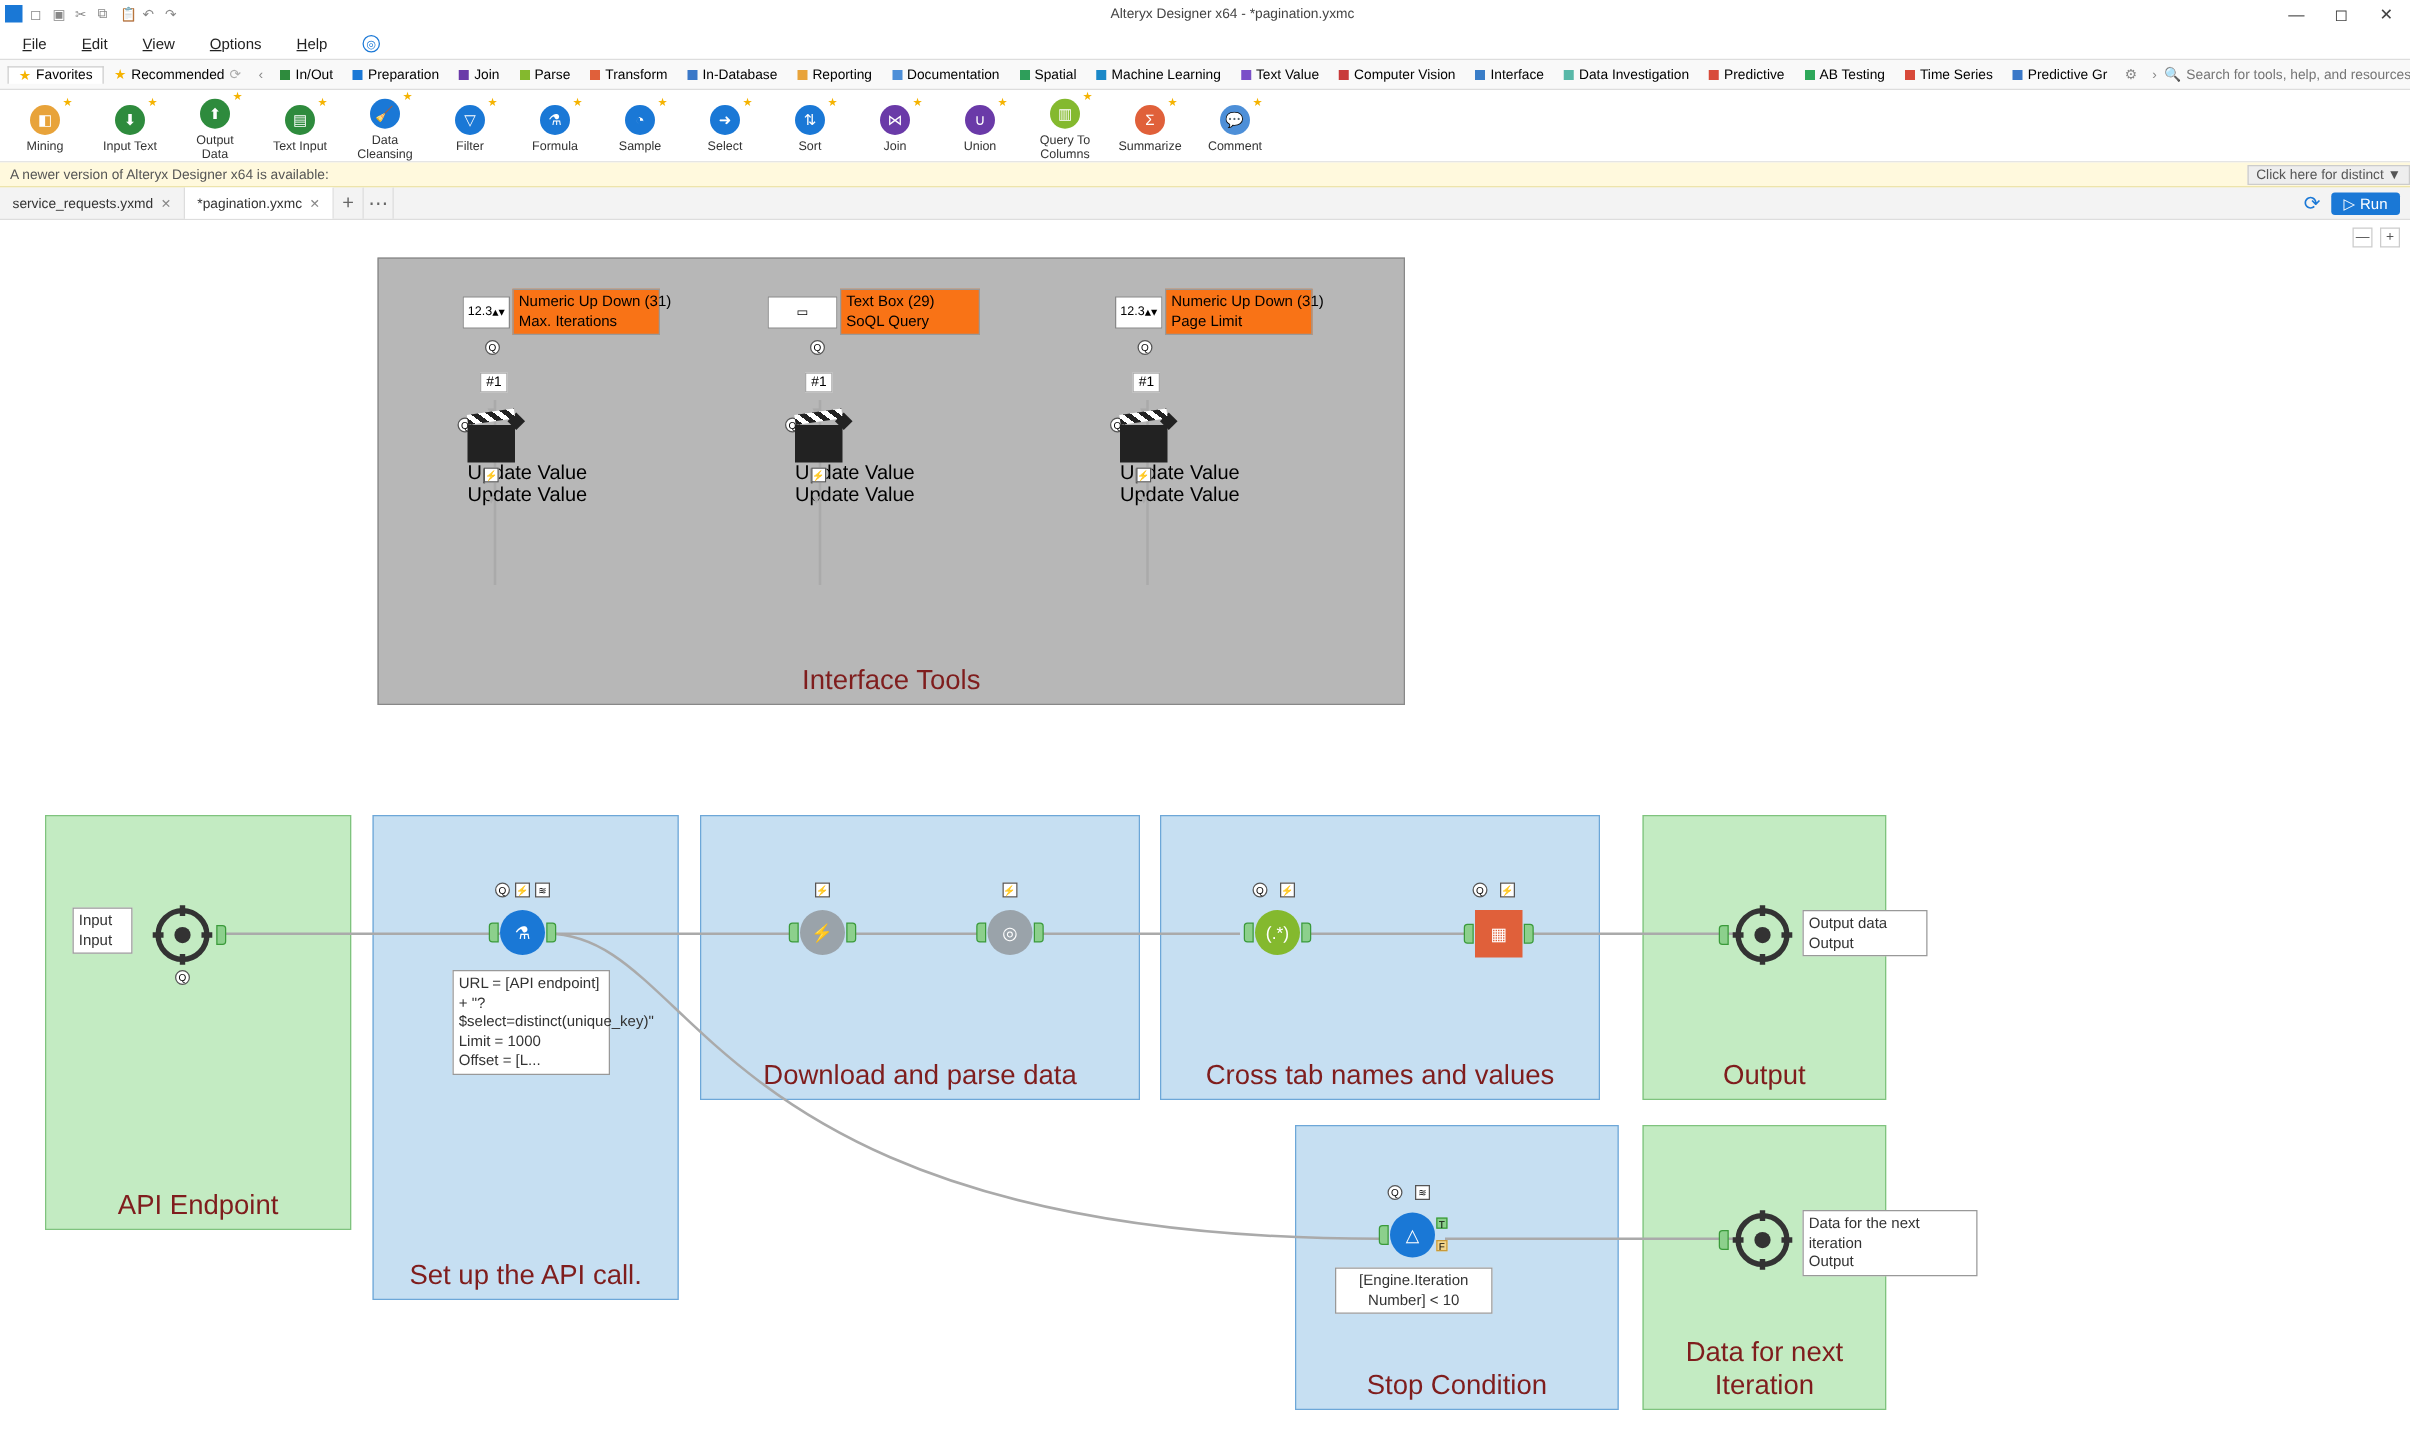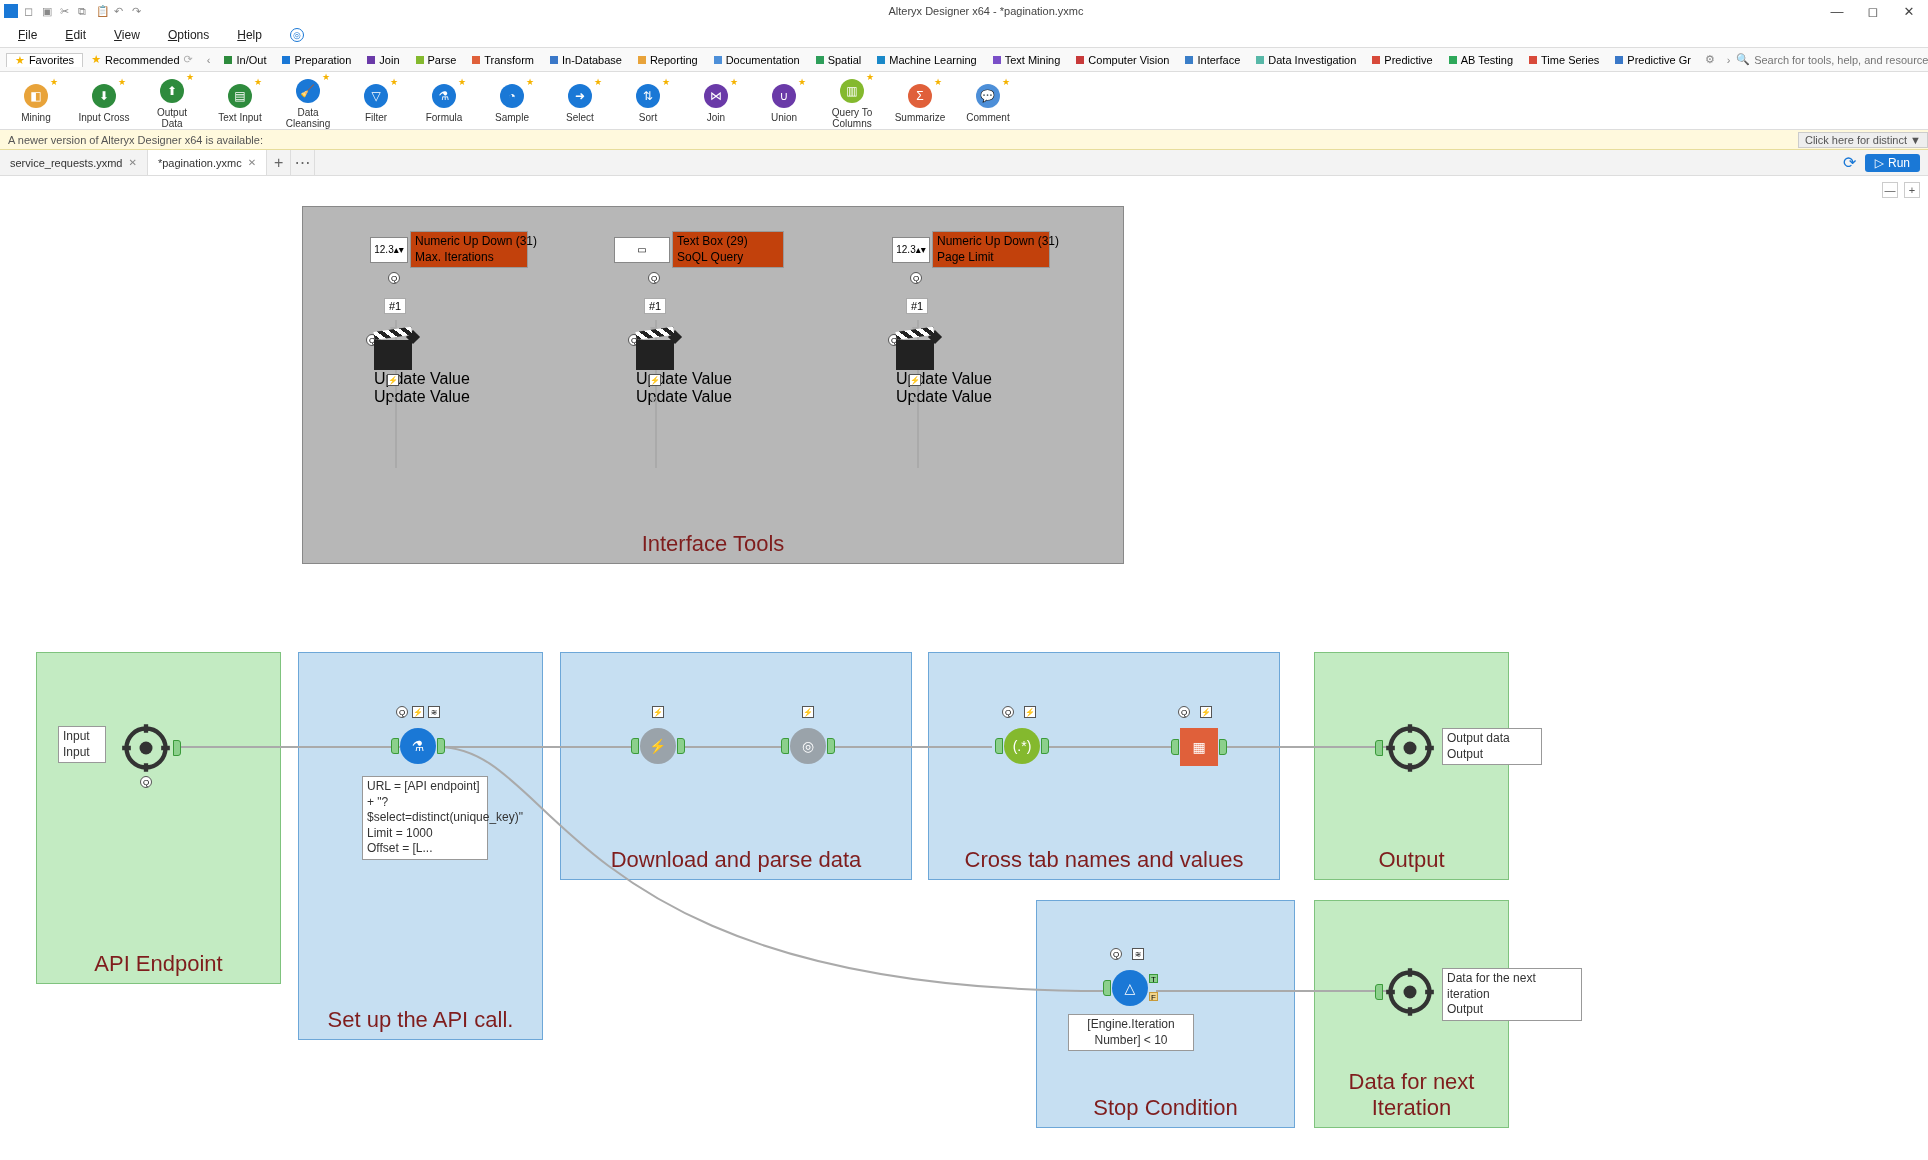--- a/index.html
+++ b/index.html
@@ -78,21 +78,21 @@
 .clapper { width: 38px; height: 30px; background: #222; position: relative; }
 .clapper::before { content: ""; position: absolute; top: -8px; left: 0; width: 38px; height: 8px; background: repeating-linear-gradient(45deg,#222 0 4px,#fff 4px 8px); transform-origin: left; transform: rotate(-8deg); }
 .diamond { width: 10px; height: 10px; background: #222; transform: rotate(45deg); position: absolute; }
 
 svg.conn { position: absolute; overflow: visible; pointer-events: none; }
 .conn path { stroke: #aaa; stroke-width: 2; fill: none; }
 
 
 .ifbox { position: absolute; display: flex; align-items: center; }
 .ifbox .numicon { width: 38px; height: 26px; background: #fff; border: 1px solid #888; display: flex; align-items: center; justify-content: center; font-size: 10px; }
-.ifbox .sideinfo { background: #c2410c; border: 1px solid #999; font-size: 12px; padding: 2px 4px; line-height: 1.3; margin-left: 2px; }
+.ifbox .sideinfo { background: #f97316; border: 1px solid #999; font-size: 12px; padding: 2px 4px; line-height: 1.3; margin-left: 2px; }
 
 .hashbox { background:#fff; border:1px solid #aaa; position:absolute; font-size:11px; padding:1px 4px; }
 .downarrow { position:absolute; color:#aaa; font-size:12px; }
 
 </style>
 </head>
 <body>
 
 <div class="titlebar">
   <div class="left">
@@ -168,21 +168,21 @@
   <div class="cat">
       <span class="sq" style="background:#2e9e5a"></span>
       <span>Spatial</span>
     </div>
   <div class="cat">
       <span class="sq" style="background:#1a88c8"></span>
       <span>Machine Learning</span>
     </div>
   <div class="cat">
       <span class="sq" style="background:#7a4fc8"></span>
-      <span>Text Mining</span>
+      <span>Text Value</span>
     </div>
   <div class="cat">
       <span class="sq" style="background:#c83a3a"></span>
       <span>Computer Vision</span>
     </div>
   <div class="cat">
       <span class="sq" style="background:#3a7ec8"></span>
       <span>Interface</span>
     </div>
   <div class="cat">
@@ -215,21 +215,21 @@
 
 <div class="ribbontools">
   <div class="tool">
       <span class="tstar">★</span>
       <div class="ticon" style="background:#e8a33a">◧</div>
       <div class="tlabel">Mining</div>
     </div>
   <div class="tool">
       <span class="tstar">★</span>
       <div class="ticon" style="background:#2e8b3d">⬇</div>
-      <div class="tlabel">Input Cross</div>
+      <div class="tlabel">Input Text</div>
     </div>
   <div class="tool">
       <span class="tstar">★</span>
       <div class="ticon" style="background:#2e8b3d">⬆</div>
       <div class="tlabel">Output Data</div>
     </div>
   <div class="tool">
       <span class="tstar">★</span>
       <div class="ticon" style="background:#2e8b3d">▤</div>
       <div class="tlabel">Text Input</div>

